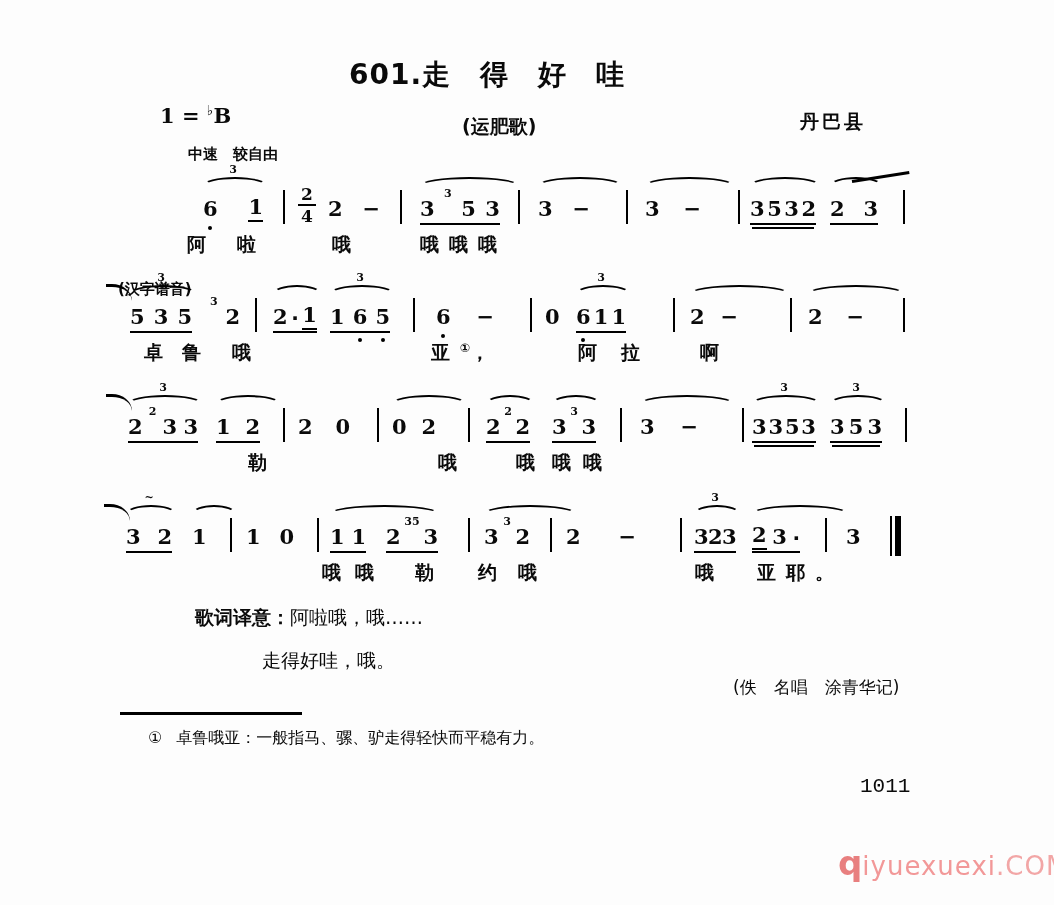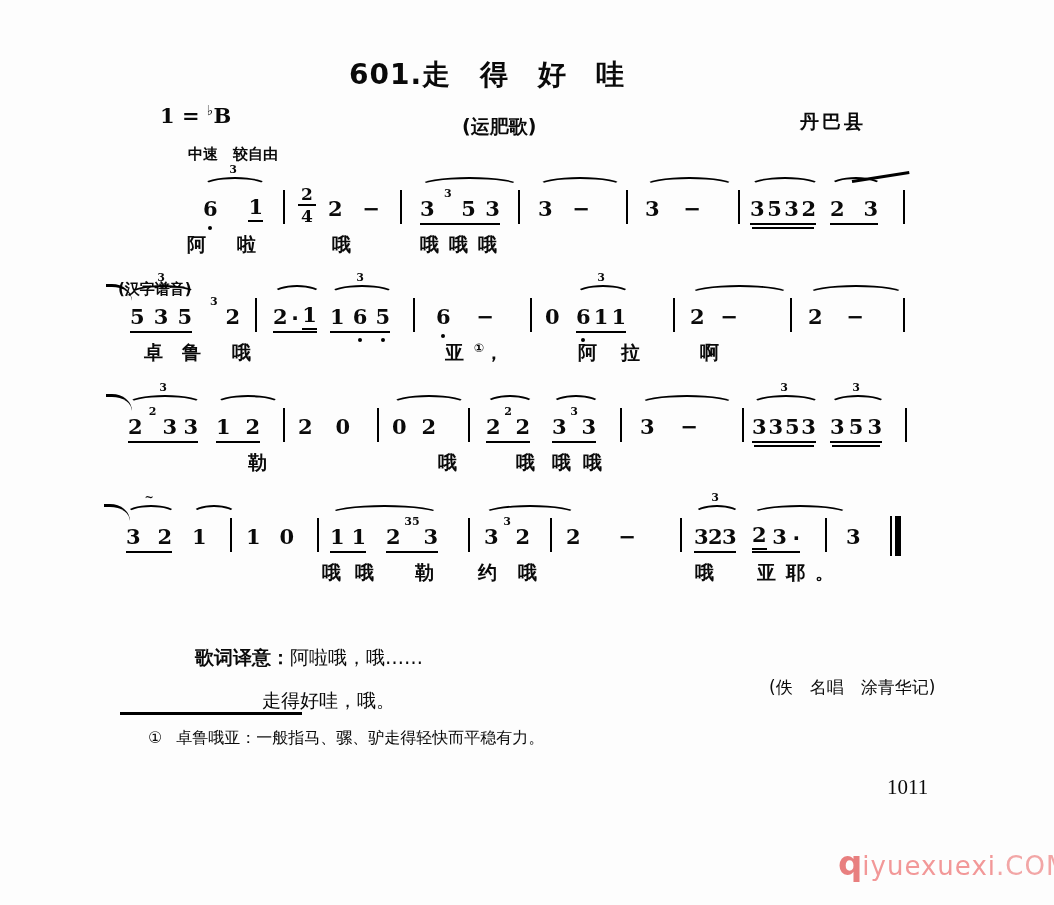--- a/index.html
+++ b/index.html
@@ -44,29 +44,29 @@
   .finalbar{position:absolute;top:20px;height:40px;display:flex;gap:3px;}
   .finalbar .thin{width:2px;background:#000;}
   .finalbar .thick{width:6px;background:#000;}
   .time{position:absolute;top:16px;display:flex;flex-direction:column;align-items:center;
        font-family:"DejaVu Serif","Liberation Serif",serif;font-weight:700;font-size:17px;line-height:20px;}
   .time .tnum{border-bottom:2px solid #000;padding:0 3px;}
   .lyric{position:absolute;top:64px;font-size:19px;font-weight:700;letter-spacing:10px;white-space:nowrap;}
   .lyric.label{font-size:15px;letter-spacing:0;margin-top:48px;}
   .lyric .sup{font-size:12px;vertical-align:super;letter-spacing:0;}
   
-  .translation{position:absolute;left:195px;top:605px;font-size:19px;line-height:24px;margin-top:40px;}
+  .translation{position:absolute;left:195px;top:605px;font-size:19px;line-height:24px;}
   .translation .b{font-weight:700;}
   .translation .t2{margin-left:67px;margin-top:19px;}
-  .credit{position:absolute;left:733px;top:676px;font-size:17px;margin-left:36px;}
+  .credit{position:absolute;left:733px;top:676px;font-size:17px;}
   .footrule{position:absolute;left:120px;top:712px;width:182px;height:3px;background:#000;}
   .footnote{position:absolute;left:148px;top:728px;font-size:16px;}
   .footnote .ftext{margin-left:14px;}
   .pagenum{position:absolute;left:860px;top:775px;font-size:21px;
-       font-family:Liberation Serif, serif;margin-left:27px;}
+       font-family:Liberation Mono, monospace;}
   .watermark{position:absolute;left:838px;top:843px;white-space:nowrap;}
   .watermark .wq{font-size:34px;font-weight:700;color:#e87f7f;}
   .watermark .wr{font-size:26px;color:#f29898;letter-spacing:1px;}
   .watermark .wt{font-size:26px;color:#f2a6a6;letter-spacing:1px;}
 </style>
 </head>
 <body>
 
 <div class="page">
   <div class="title">601.走　得　好　哇</div>
@@ -219,21 +219,21 @@
           <div class="arc" style="width: 92px;"></div>
           <div class="notes">
             <span class="note">2</span>
             <span class="note dash">−</span>
           </div>
         </div>
         <div class="barline" style="left: 903px;"></div>
         <div class="lyric" style="left: 144px;">卓</div>
         <div class="lyric" style="left: 182px;">鲁</div>
         <div class="lyric" style="left: 232px;">哦</div>
-        <div class="lyric" style="left: 445px;">亚<span class="sup">①</span>，</div>
+        <div class="lyric" style="left: 431px;">亚<span class="sup">①</span>，</div>
         <div class="lyric" style="left: 578px;">阿</div>
         <div class="lyric" style="left: 621px;">拉</div>
         <div class="lyric" style="left: 700px;">啊</div>
       </div>
       <div class="system" style="top: 386px;">
         <div class="tiein" style="left: 106px;"></div>
         <div class="seg" style="width: 70px; left: 128px;">
           <div class="arc" style="width: 70px;"></div>
           <div class="arclabel" style="left: 35px;">3</div>
           <div class="notes u1">

